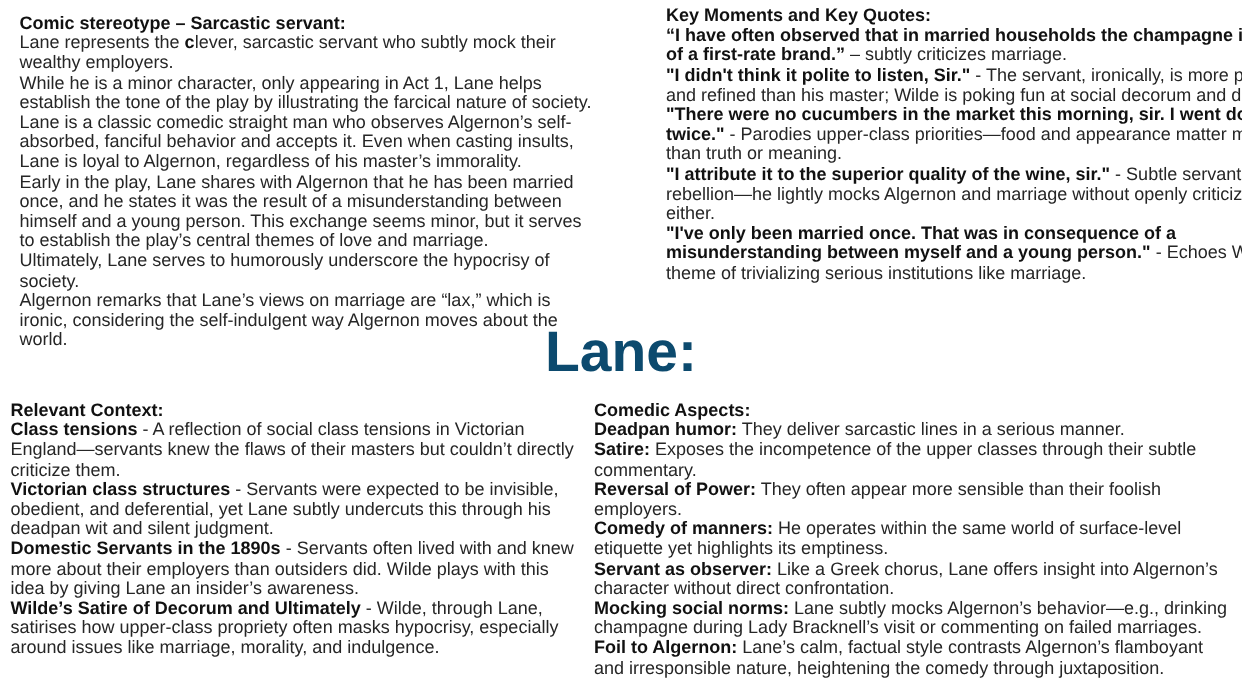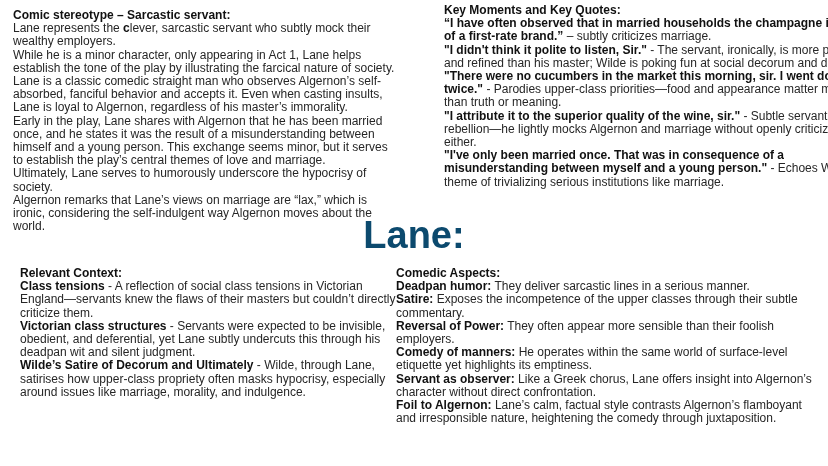--- a/index.html
+++ b/index.html
@@ -6,21 +6,21 @@
   body {
     width: 828px; height: 466px; background: #ffffff; position: relative; overflow: hidden;
     font-family: "Liberation Sans", sans-serif; color: #262626;
   }
   .block { position: absolute; font-size: 12px; line-height: 13.2px; }
   .block .heading { font-weight: bold; color: #111; }
   .block p { margin: 0; }
   .block b { color: #111; font-weight: bold; }
   #tl { left: 13px; top: 9px; width: 385px; }
   #tr { left: 408px; top: 4px; width: 428px; margin-left: 36px; }
-  #bl { left: 20px; top: 267px; width: 380px; }
+  #bl { left: 7px; top: 267px; width: 380px; }
   #br { left: 396px; top: 267px; width: 428px; }
   #title {
     position: absolute; left: 0; width: 828px; top: 212px; text-align: center;
     font-size: 38px; font-weight: bold; color: #0c4a6e; line-height: 46px;
   }
 </style>
 </head>
 <body>
 
 <div class="block" id="tl">
@@ -41,24 +41,26 @@
   <p><b>"I attribute it to the superior quality of the wine, sir."</b><span> - Subtle servant rebellion—he lightly mocks Algernon and marriage without openly criticizing either.</span></p>
   <p><b>"I've only been married once. That was in consequence of a misunderstanding between myself and a young person."</b><span> - Echoes Wilde’s theme of trivializing serious institutions like marriage.</span></p>
 </div>
 
 <div id="title">Lane:</div>
 
 <div class="block" id="bl">
   <p class="heading">Relevant Context:</p>
   <p><b>Class tensions</b><span> - A reflection of social class tensions in Victorian England—servants knew the flaws of their masters but couldn’t directly criticize them.</span></p>
   <p><b>Victorian class structures</b><span> - Servants were expected to be invisible, obedient, and deferential, yet Lane subtly undercuts this through his deadpan wit and silent judgment.</span></p>
+  <p><b>Domestic Servants in the 1890s</b><span> - Servants often lived with and knew more about their employers than outsiders did. Wilde plays with this idea by giving Lane an insider’s awareness.</span></p>
   <p><b>Wilde’s Satire of Decorum and Ultimately</b><span> - Wilde, through Lane, satirises how upper-class propriety often masks hypocrisy, especially around issues like marriage, morality, and indulgence.</span></p>
 </div>
 
 <div class="block" id="br">
   <p class="heading">Comedic Aspects:</p>
   <p><b>Deadpan humor:</b><span> They deliver sarcastic lines in a serious manner.</span></p>
   <p><b>Satire:</b><span> Exposes the incompetence of the upper classes through their subtle commentary.</span></p>
   <p><b>Reversal of Power:</b><span> They often appear more sensible than their foolish employers.</span></p>
   <p><b>Comedy of manners:</b><span> He operates within the same world of surface-level etiquette yet highlights its emptiness.</span></p>
   <p><b>Servant as observer:</b><span> Like a Greek chorus, Lane offers insight into Algernon’s character without direct confrontation.</span></p>
+  <p><b>Mocking social norms:</b><span> Lane subtly mocks Algernon’s behavior—e.g., drinking champagne during Lady Bracknell’s visit or commenting on failed marriages.</span></p>
   <p><b>Foil to Algernon:</b><span> Lane’s calm, factual style contrasts Algernon’s flamboyant and irresponsible nature, heightening the comedy through juxtaposition.</span></p>
 </div>
 
 </body></html>

